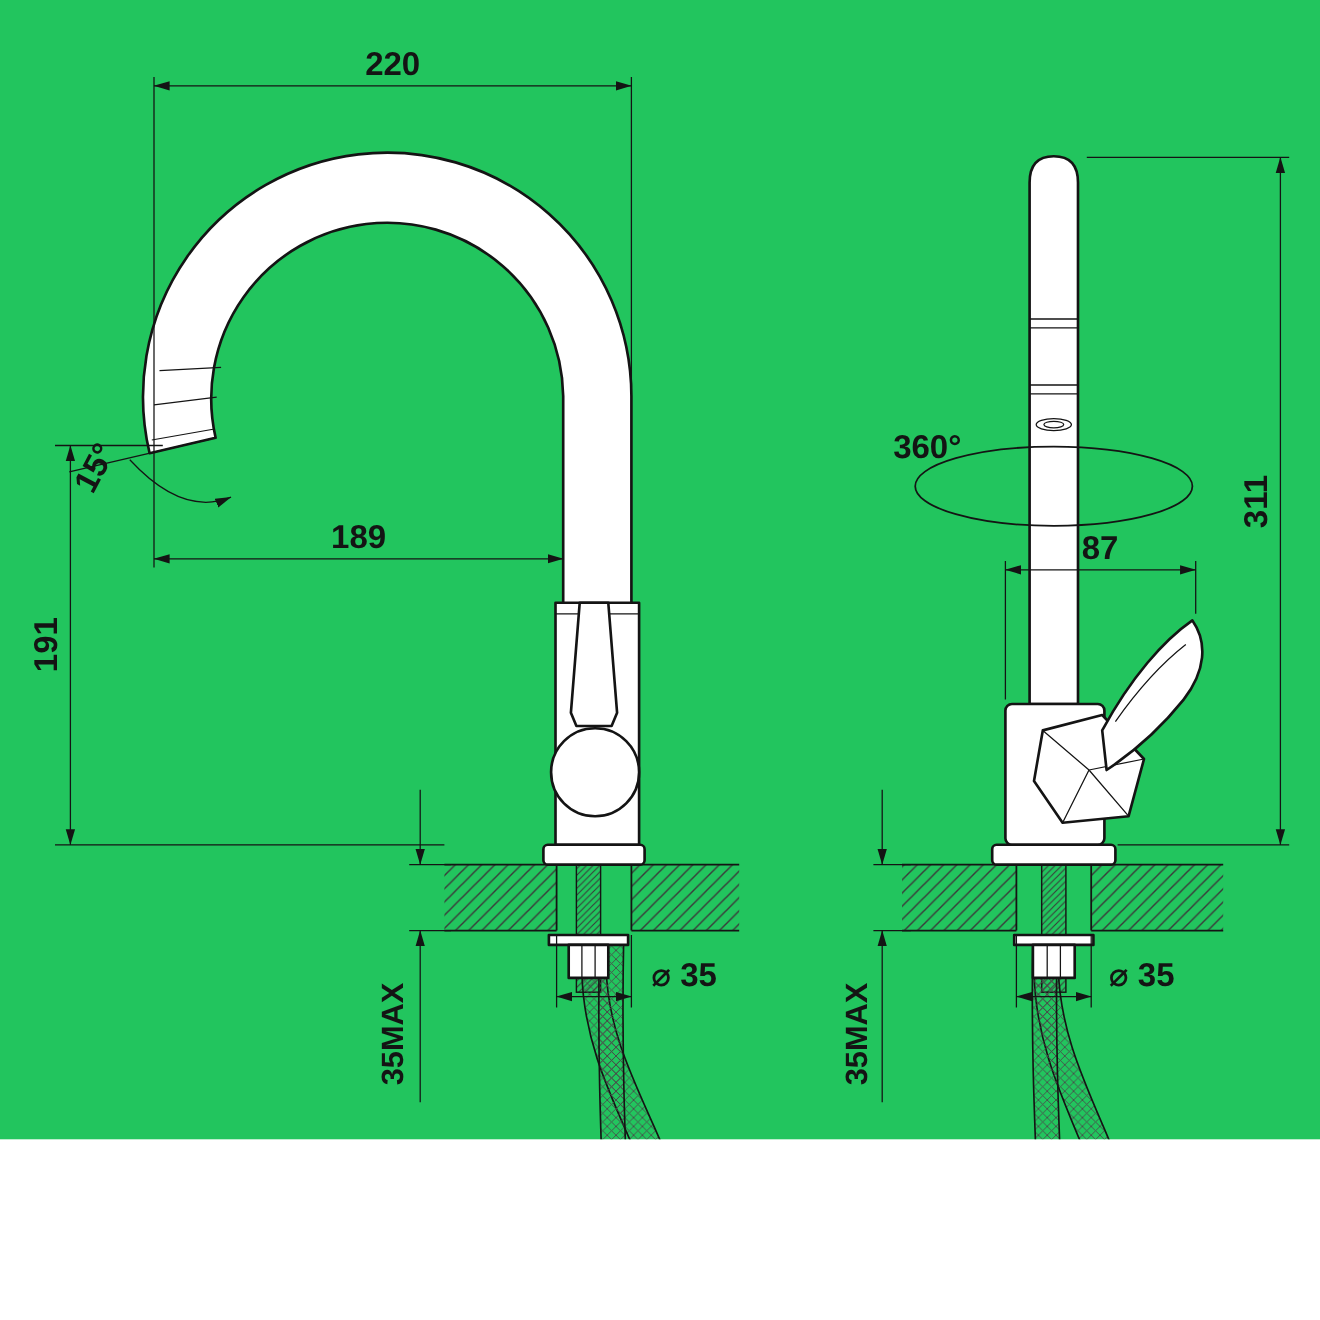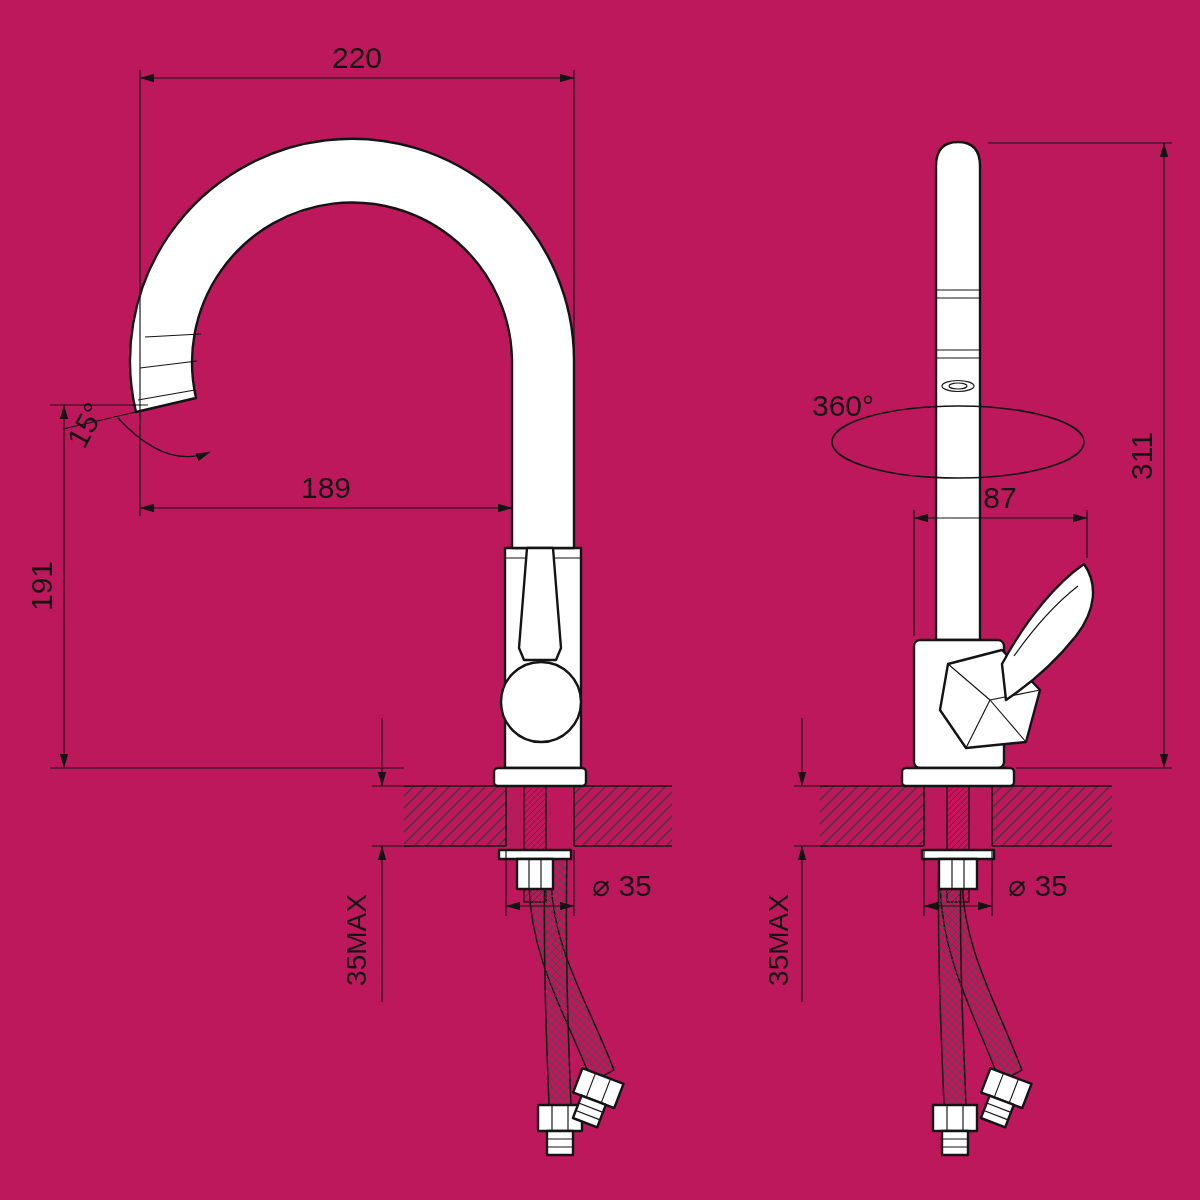--- a/index.html
+++ b/index.html
@@ -1,16 +1,16 @@
 <!DOCTYPE html>
 <html><head>
 <meta charset="utf-8">
 <style>
   html,body{margin:0;padding:0;background:#ffffff;}
-  .sheet{width:1200px;height:1200px;background:#be185d;position:relative;overflow:hidden;}
+  .sheet{width:1200px;height:1036px;background:#22c55e;position:relative;overflow:hidden;font-weight:bold;}
   svg{display:block;}
   .s1{stroke:#141414;stroke-width:1.15;fill:none;}
   .s15{stroke:#141414;stroke-width:1.6;fill:none;}
   .w{fill:#ffffff;stroke:#141414;stroke-width:2.4;stroke-linejoin:round;}
   .lbl{font-family:"Liberation Sans","DejaVu Sans",sans-serif;font-size:30px;fill:#141414;}
   .lblsm{font-family:"Liberation Sans","DejaVu Sans",sans-serif;font-size:28px;fill:#141414;}
 </style>
 </head>
 <body>
 

